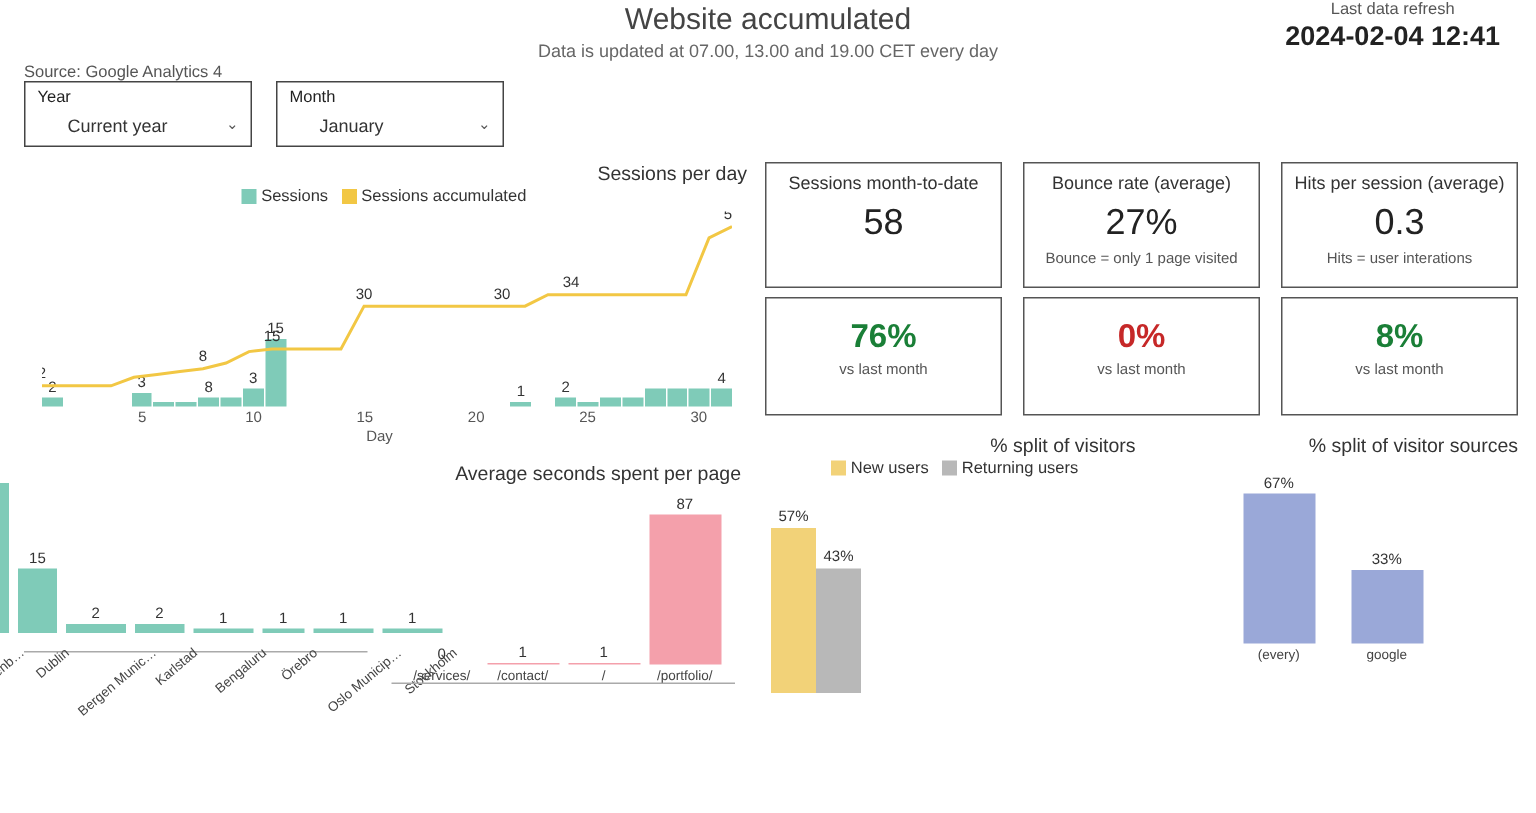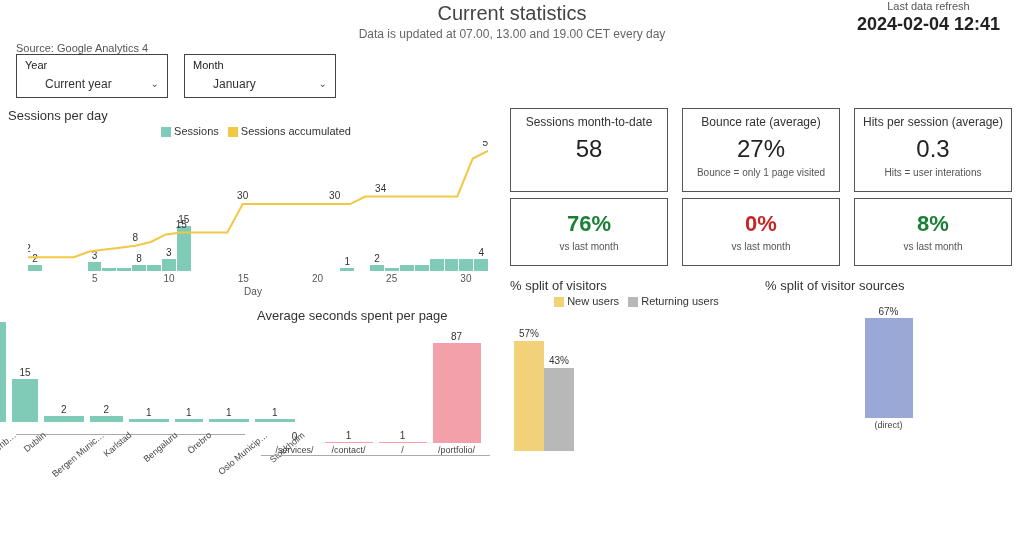--- a/index.html
+++ b/index.html
@@ -26,21 +26,21 @@
   .filters { padding: 4px 16px; display: flex; gap: 16px; }
   .slicer { border: 1px solid #444; width: 152px; height: 44px; padding: 4px 8px; position: relative; }
   .slicer-label { font-size: 11px; color: #222; }
   .slicer-value { font-size: 12px; color: #333; margin-top: 6px; margin-left: 20px; }
   .chevron { position: absolute; right: 8px; bottom: 8px; font-size: 10px; color: #555; }
 
   .main { display: flex; gap: 8px; padding: 0 8px; }
   .left-col { width: 490px; }
   .right-col { flex: 1; }
 
-  .chart-title { text-align: left; font-size: 13px; color: #333; margin: 6px 0 2px; }
+  .chart-title { text-align: right; font-size: 13px; color: #333; margin: 6px 0 2px; }
 
   
   .spd { height: 190px; position: relative; }
   .legend { text-align: center; font-size: 11px; }
   .leg-swatch { display: inline-block; width: 10px; height: 10px; vertical-align: middle; margin: 0 3px 0 6px; }
   .sw-teal { background: #7fcbb8; }
   .sw-yellow { background: #f2c744; }
   .spd-plot { position: relative; height: 130px; margin: 4px 10px 0 20px; }
   .spd-bars { position: absolute; left: 0; right: 0; bottom: 0; display: flex; align-items: flex-end; gap: 1px; height: 130px; }
   .spd-bar { flex: 1; background: #7fcbb8; position: relative; }
@@ -53,21 +53,21 @@
   
   .kpi-row { display: flex; gap: 14px; margin: 6px 4px; }
   .kpi { flex: 1; border: 1px solid #555; text-align: center; padding: 6px 4px; }
   .kpi-title { font-size: 12px; color: #333; }
   .kpi-value { font-size: 24px; font-weight: 400; color: #222; margin-top: 6px; font-family: Arial, sans-serif; }
   .kpi-sub { font-size: 10px; color: #555; margin-top: 4px; }
   .kpi.short { padding: 6px 4px 4px; }
   .kpi-value.green { color: #1a7f37; font-size: 22px; font-weight: 600; }
   .kpi-value.red { color: #c62828; font-size: 22px; font-weight: 600; }
   .kpi-row.top .kpi { height: 84px; }
-  .kpi-row.bottom .kpi { height: 68px; }
+  .kpi-row.bottom .kpi { height: 79px; }
 
   
   .lower { display: flex; gap: 8px; margin-top: 4px; padding: 0 4px; }
   .panel { flex: 1; }
 
   
   .barplot { position: relative; height: 150px; margin: 4px 4px 0 4px; }
   .bars { position: absolute; left: 0; right: 0; bottom: 22px; display: flex; align-items: flex-end; justify-content: center; gap: 6px; height: 115px; }
   .bar-group { flex: 1; display: flex; flex-direction: column; align-items: center; justify-content: flex-end; max-width: 40px; }
   .bar-wide { max-width: 48px; }
@@ -91,21 +91,21 @@
   
   .spc { width: 230px; }
   .avg { flex: 1; }
 </style>
 </head>
 <body>
 
 <div class="header">
   <div class="source">Source: Google Analytics 4</div>
   <div class="title-block">
-    <div class="title">Current statistics</div>
+    <div class="title">Website accumulated</div>
     <div class="subtitle">Data is updated at 07.00, 13.00 and 19.00 CET every day</div>
   </div>
   <div class="refresh-block">
     <div class="refresh-label">Last data refresh</div>
     <div class="refresh-time">2024-02-04 12:41</div>
   </div>
 </div>
 
 <div class="filters">
   <div class="slicer">
@@ -355,20 +355,25 @@
             </div>
         </div>
       </div>
       <div class="panel">
         <div class="chart-title">% split of visitor sources</div>
         <div class="barplot" style="height:155px">
           <div class="bars" id="src-bars" style="gap:24px">
               <div class="bar-group bar-wide">
                 <div class="bar-val">67%</div>
                 <div class="bar-rect blue" style="height: 100px;"></div>
-                <div class="bar-cat flat">(direct)</div>
+                <div class="bar-cat flat">(every)</div>
+              </div>
+              <div class="bar-group bar-wide">
+                <div class="bar-val">33%</div>
+                <div class="bar-rect blue" style="height: 49.2537px;"></div>
+                <div class="bar-cat flat">google</div>
               </div>
             </div>
         </div>
       </div>
     </div>
   </div>
 </div>
 
 </body></html>

